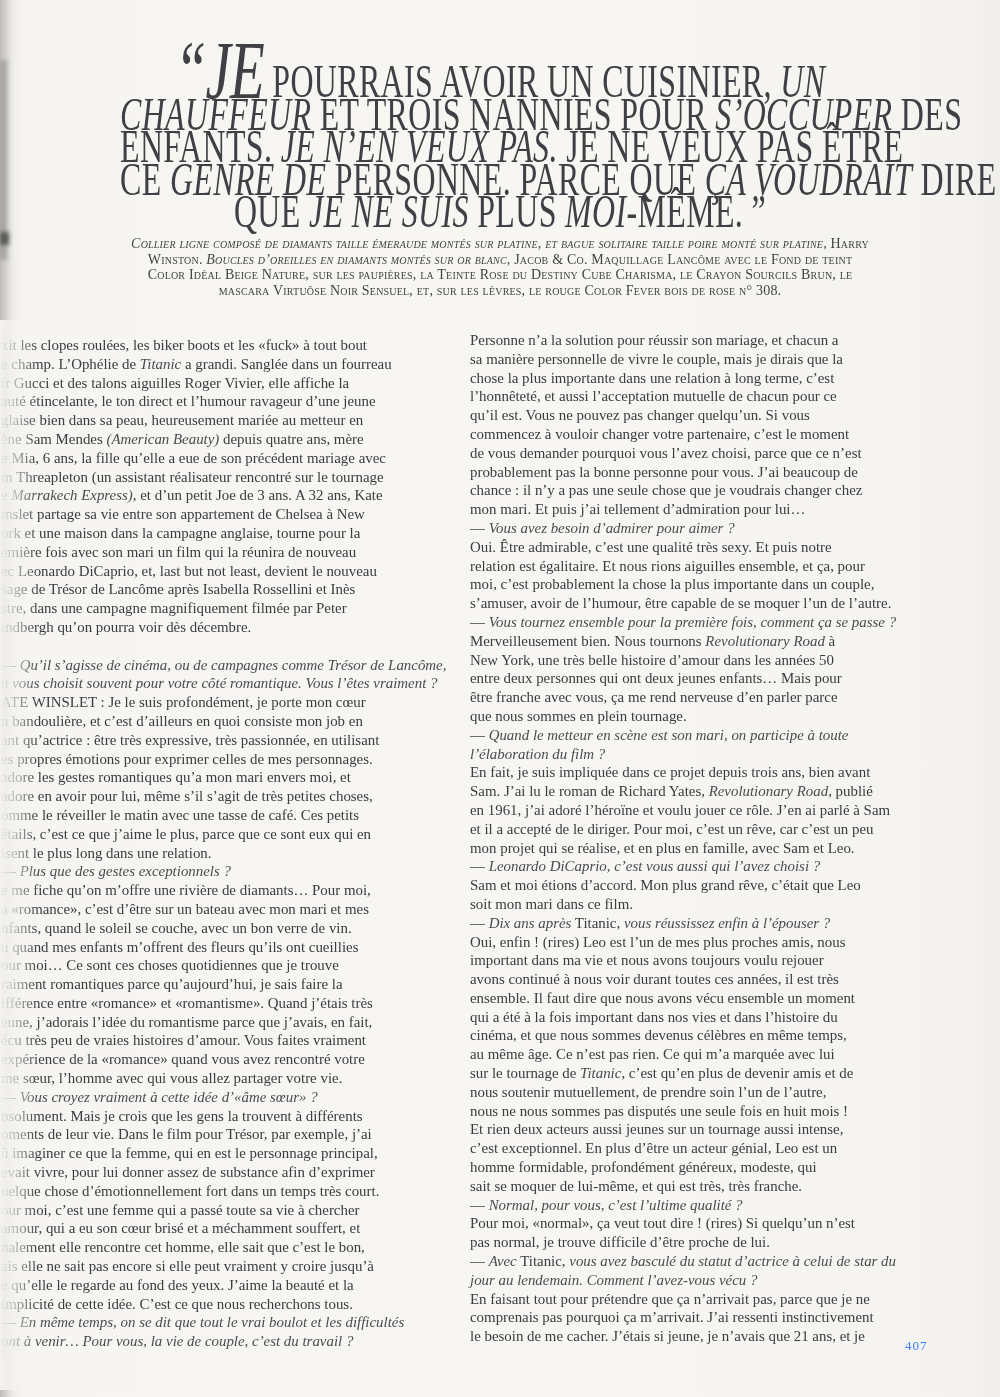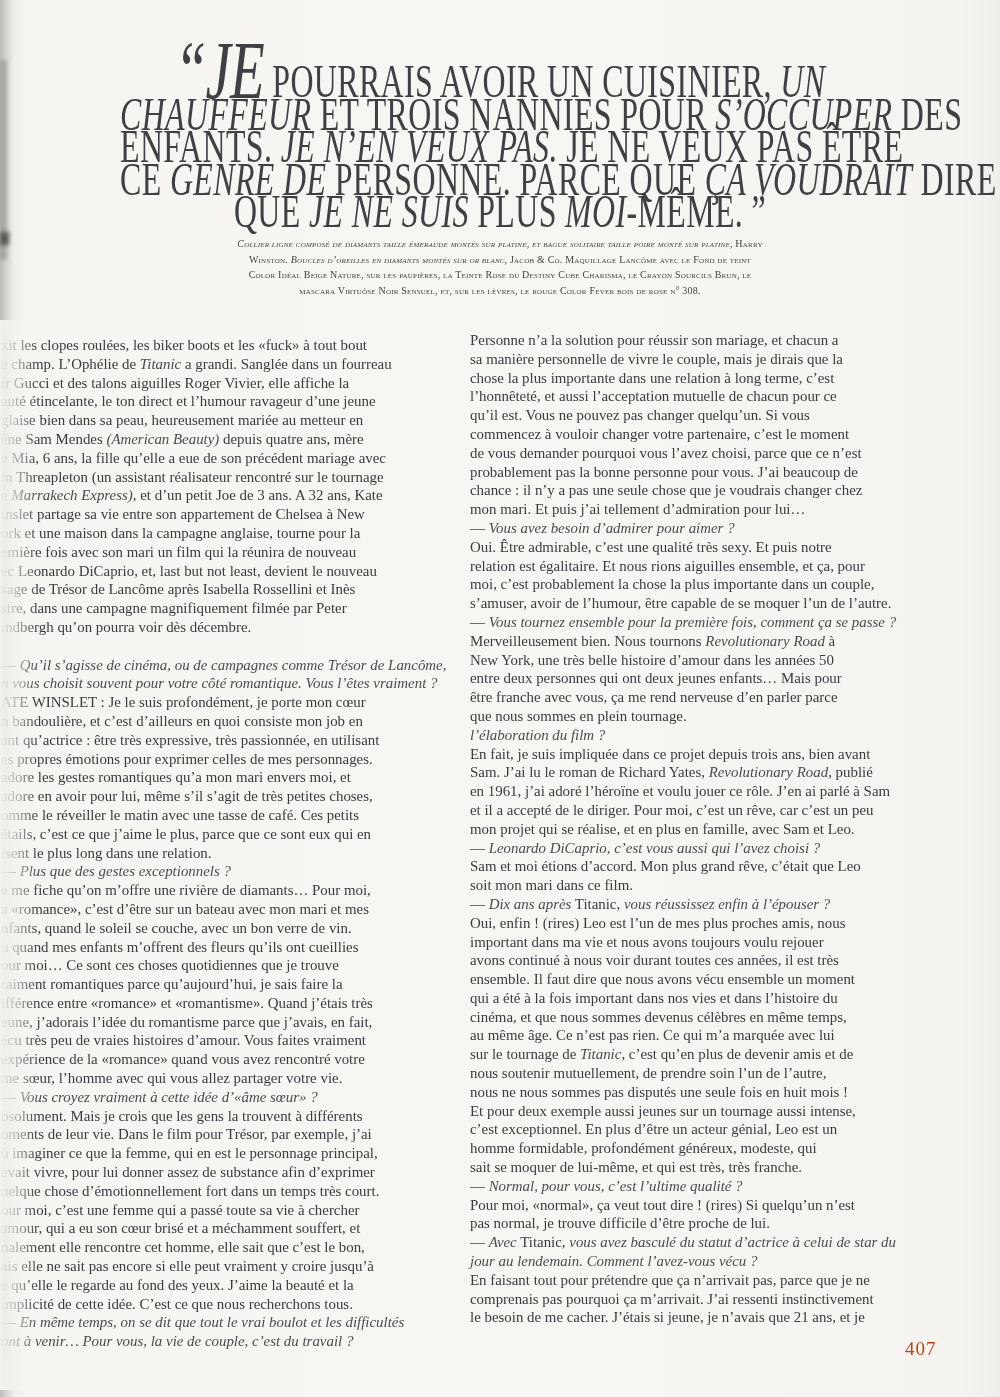--- a/index.html
+++ b/index.html
@@ -19,35 +19,35 @@
 
   
   .quote{position:absolute;top:66px;left:0;width:1000px;text-align:center;color:#3f4044;}
   .quote .tl{font-size:42px;line-height:32.5px;white-space:nowrap;
     transform:scale(0.76,1.10);transform-origin:50% 50%;letter-spacing:.5px;}
   .quote .tl i{font-style:italic;}
   .qbig{font-size:1.78em;line-height:0;font-style:italic;letter-spacing:-1px;vertical-align:-1px;}
 
   
   .credits{position:absolute;top:236px;left:75px;width:850px;text-align:center;
-    font-variant:small-caps;font-size:10px;line-height:15.5px;color:#40453f;letter-spacing:.2px;}
+    font-variant:small-caps;font-size:14px;line-height:15.5px;color:#40453f;letter-spacing:.2px;}
   .credits .tl i{font-style:italic;}
 
   
   .col{position:absolute;font-size:14.9px;color:#3b3b40;}
   .col .tl{white-space:nowrap;height:18.8px;line-height:18.8px;}
   .col .tl i{font-style:italic;color:#4b4b50;margin-top:43px;}
   .col-left{left:1px;top:336px;width:465px;}
   .col-right{left:470px;top:331px;width:520px;}
 
   
   .fade-left{position:absolute;left:0;top:320px;width:38px;height:1070px;pointer-events:none;
     background:linear-gradient(to right,rgba(246,245,242,.95) 0,rgba(246,245,242,.65) 40%,rgba(246,245,242,0) 100%);}
 
-  .pagenum{position:absolute;top:1338px;left:905px;font-size:19px;letter-spacing:1px;color:#c2410c;}
+  .pagenum{position:absolute;top:1338px;left:905px;font-size:13px;letter-spacing:1px;color:#3b82f6;}
 </style>
 </head>
 <body>
 
 <div class="gutter"></div>
 <div class="smudge s1"></div>
 <div class="smudge s2"></div>
 <div class="smudge s3"></div>
 <div class="smudge s4"></div>
 
@@ -137,41 +137,42 @@
     <div class="tl">Oui. Être admirable, c’est une qualité très sexy. Et puis notre</div>
     <div class="tl">relation est égalitaire. Et nous rions aiguilles ensemble, et ça, pour</div>
     <div class="tl">moi, c’est probablement la chose la plus importante dans un couple,</div>
     <div class="tl">s’amuser, avoir de l’humour, être capable de se moquer l’un de l’autre.</div>
     <div class="tl">— <i>Vous tournez ensemble pour la première fois, comment ça se passe ?</i></div>
     <div class="tl">Merveilleusement bien. Nous tournons <i>Revolutionary Road</i> à</div>
     <div class="tl">New York, une très belle histoire d’amour dans les années 50</div>
     <div class="tl">entre deux personnes qui ont deux jeunes enfants… Mais pour</div>
     <div class="tl">être franche avec vous, ça me rend nerveuse d’en parler parce</div>
     <div class="tl">que nous sommes en plein tournage.</div>
+    <div class="tl">— <i>Quand le metteur en scène est son mari, on participe à toute</i></div>
     <div class="tl"><i>l’élaboration du film ?</i></div>
     <div class="tl">En fait, je suis impliquée dans ce projet depuis trois ans, bien avant</div>
     <div class="tl">Sam. J’ai lu le roman de Richard Yates, <i>Revolutionary Road</i>, publié</div>
     <div class="tl">en 1961, j’ai adoré l’héroïne et voulu jouer ce rôle. J’en ai parlé à Sam</div>
     <div class="tl">et il a accepté de le diriger. Pour moi, c’est un rêve, car c’est un peu</div>
     <div class="tl">mon projet qui se réalise, et en plus en famille, avec Sam et Leo.</div>
     <div class="tl">— <i>Leonardo DiCaprio, c’est vous aussi qui l’avez choisi ?</i></div>
     <div class="tl">Sam et moi étions d’accord. Mon plus grand rêve, c’était que Leo</div>
     <div class="tl">soit mon mari dans ce film.</div>
     <div class="tl">— <i>Dix ans après</i> Titanic, <i>vous réussissez enfin à l’épouser ?</i></div>
     <div class="tl">Oui, enfin ! (rires) Leo est l’un de mes plus proches amis, nous</div>
     <div class="tl">important dans ma vie et nous avons toujours voulu rejouer</div>
     <div class="tl">avons continué à nous voir durant toutes ces années, il est très</div>
     <div class="tl">ensemble. Il faut dire que nous avons vécu ensemble un moment</div>
     <div class="tl">qui a été à la fois important dans nos vies et dans l’histoire du</div>
     <div class="tl">cinéma, et que nous sommes devenus célèbres en même temps,</div>
     <div class="tl">au même âge. Ce n’est pas rien. Ce qui m’a marquée avec lui</div>
     <div class="tl">sur le tournage de <i>Titanic</i>, c’est qu’en plus de devenir amis et de</div>
     <div class="tl">nous soutenir mutuellement, de prendre soin l’un de l’autre,</div>
     <div class="tl">nous ne nous sommes pas disputés une seule fois en huit mois !</div>
-    <div class="tl">Et pour deux exemple aussi jeunes sur un tournage aussi intense,</div>
+    <div class="tl">Et rien deux acteurs aussi jeunes sur un tournage aussi intense,</div>
     <div class="tl">c’est exceptionnel. En plus d’être un acteur génial, Leo est un</div>
     <div class="tl">homme formidable, profondément généreux, modeste, qui</div>
     <div class="tl">sait se moquer de lui-même, et qui est très, très franche.</div>
     <div class="tl">— <i>Normal, pour vous, c’est l’ultime qualité ?</i></div>
     <div class="tl">Pour moi, «normal», ça veut tout dire ! (rires) Si quelqu’un n’est</div>
     <div class="tl">pas normal, je trouve difficile d’être proche de lui.</div>
     <div class="tl">— <i>Avec</i> Titanic, <i>vous avez basculé du statut d’actrice à celui de star du</i></div>
     <div class="tl"><i>jour au lendemain. Comment l’avez-vous vécu ?</i></div>
     <div class="tl">En faisant tout pour prétendre que ça n’arrivait pas, parce que je ne</div>
     <div class="tl">comprenais pas pourquoi ça m’arrivait. J’ai ressenti instinctivement</div>

